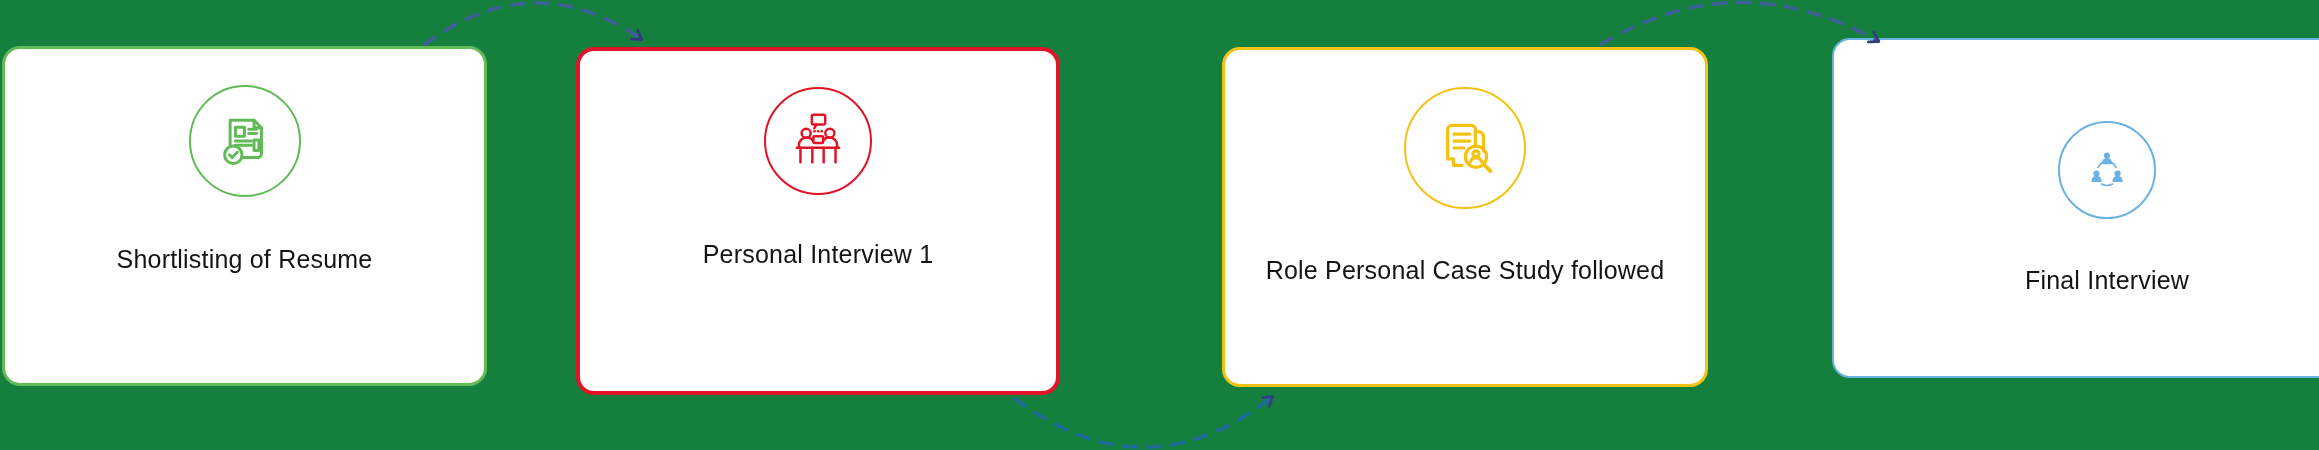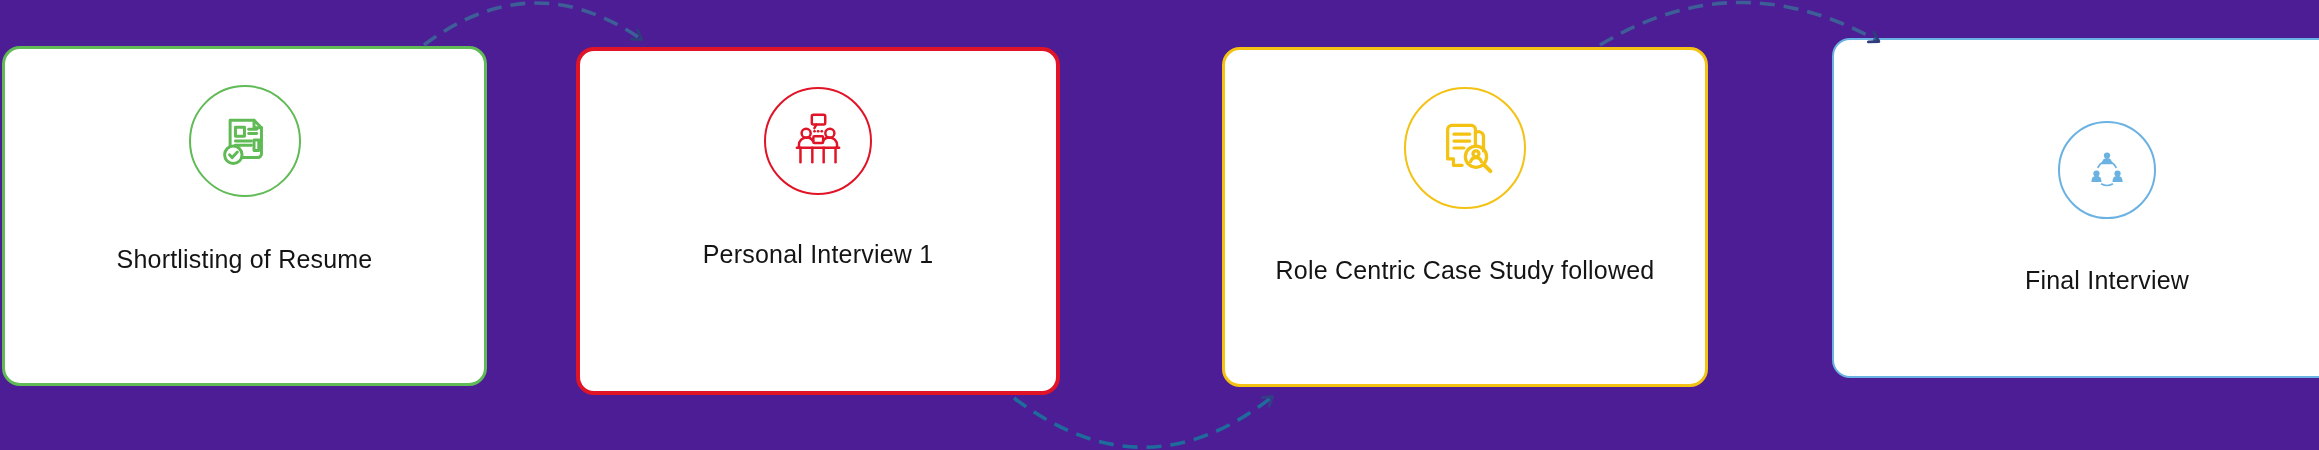--- a/index.html
+++ b/index.html
@@ -4,21 +4,21 @@
 <style>
   html,body{margin:0;padding:0;}
   body{
     background:#000;
     font-family:"Liberation Sans","DejaVu Sans",sans-serif;
   }
   .stage{
     position:relative;
     width:2319px;
     height:450px;
-    background:#4c1d95;
+    background:#15803d;
     overflow:hidden;
   }
   .card{
     position:absolute;
     background:#ffffff;
     border-radius:18px;
     box-sizing:border-box;
     border:3px solid var(--c);
   }
   .c0{left:2px;   top:46px; width:485px; height:340px; border-width:3px;}
@@ -132,21 +132,21 @@
           <path d="M22.5 26 H36"></path>
           <path d="M22.5 32 H31"></path>
         <path d="M41 19 a4.2 4.2 0 0 1 7 3 V34.5"></path>
         <circle cx="41.5" cy="39.5" r="9.2"></circle>
         <circle cx="41.5" cy="37" r="2.6"></circle>
         <path d="M36.8 43.8 a4.9 4.9 0 0 1 9.4 0"></path>
         <path d="M48.5 46.5 L54 52" stroke-width="3.4"></path>
       </svg>
     </div>
     <div class="step-label">
-      <span>Role Centric Case Study followed</span>
+      <span>Role Personal Case Study followed</span>
     </div>
   </div>
 
   <div class="card c3" style="--c: #6ab2e2;">
     <div class="badge">
       <svg viewBox="0 0 64 64" width="50" height="50">
         <g fill="currentColor" stroke="none">
           <circle cx="32" cy="13.5" r="4"></circle>
           <path d="M25.5 24.5 q0 -8 6.5 -8 q6.5 0 6.5 8 z"></path>
           <circle cx="18.5" cy="36.5" r="4"></circle>

